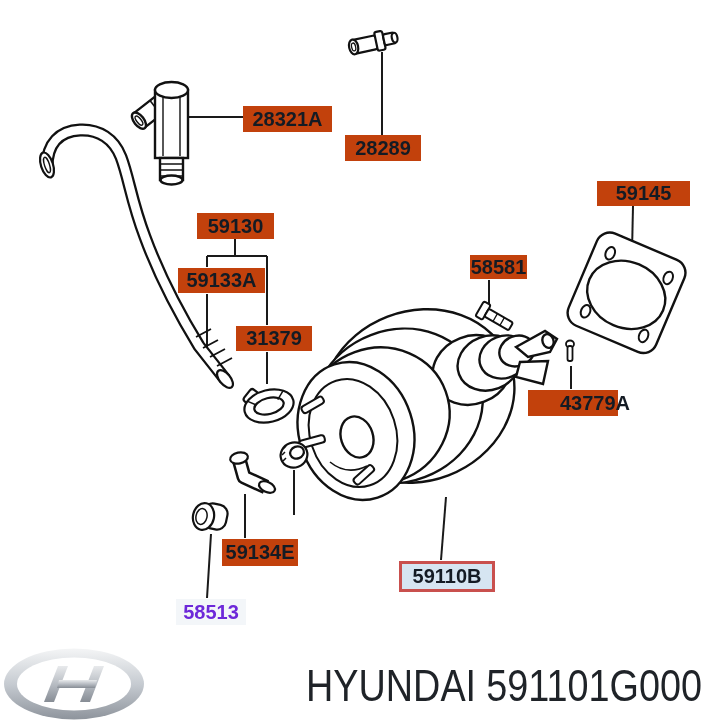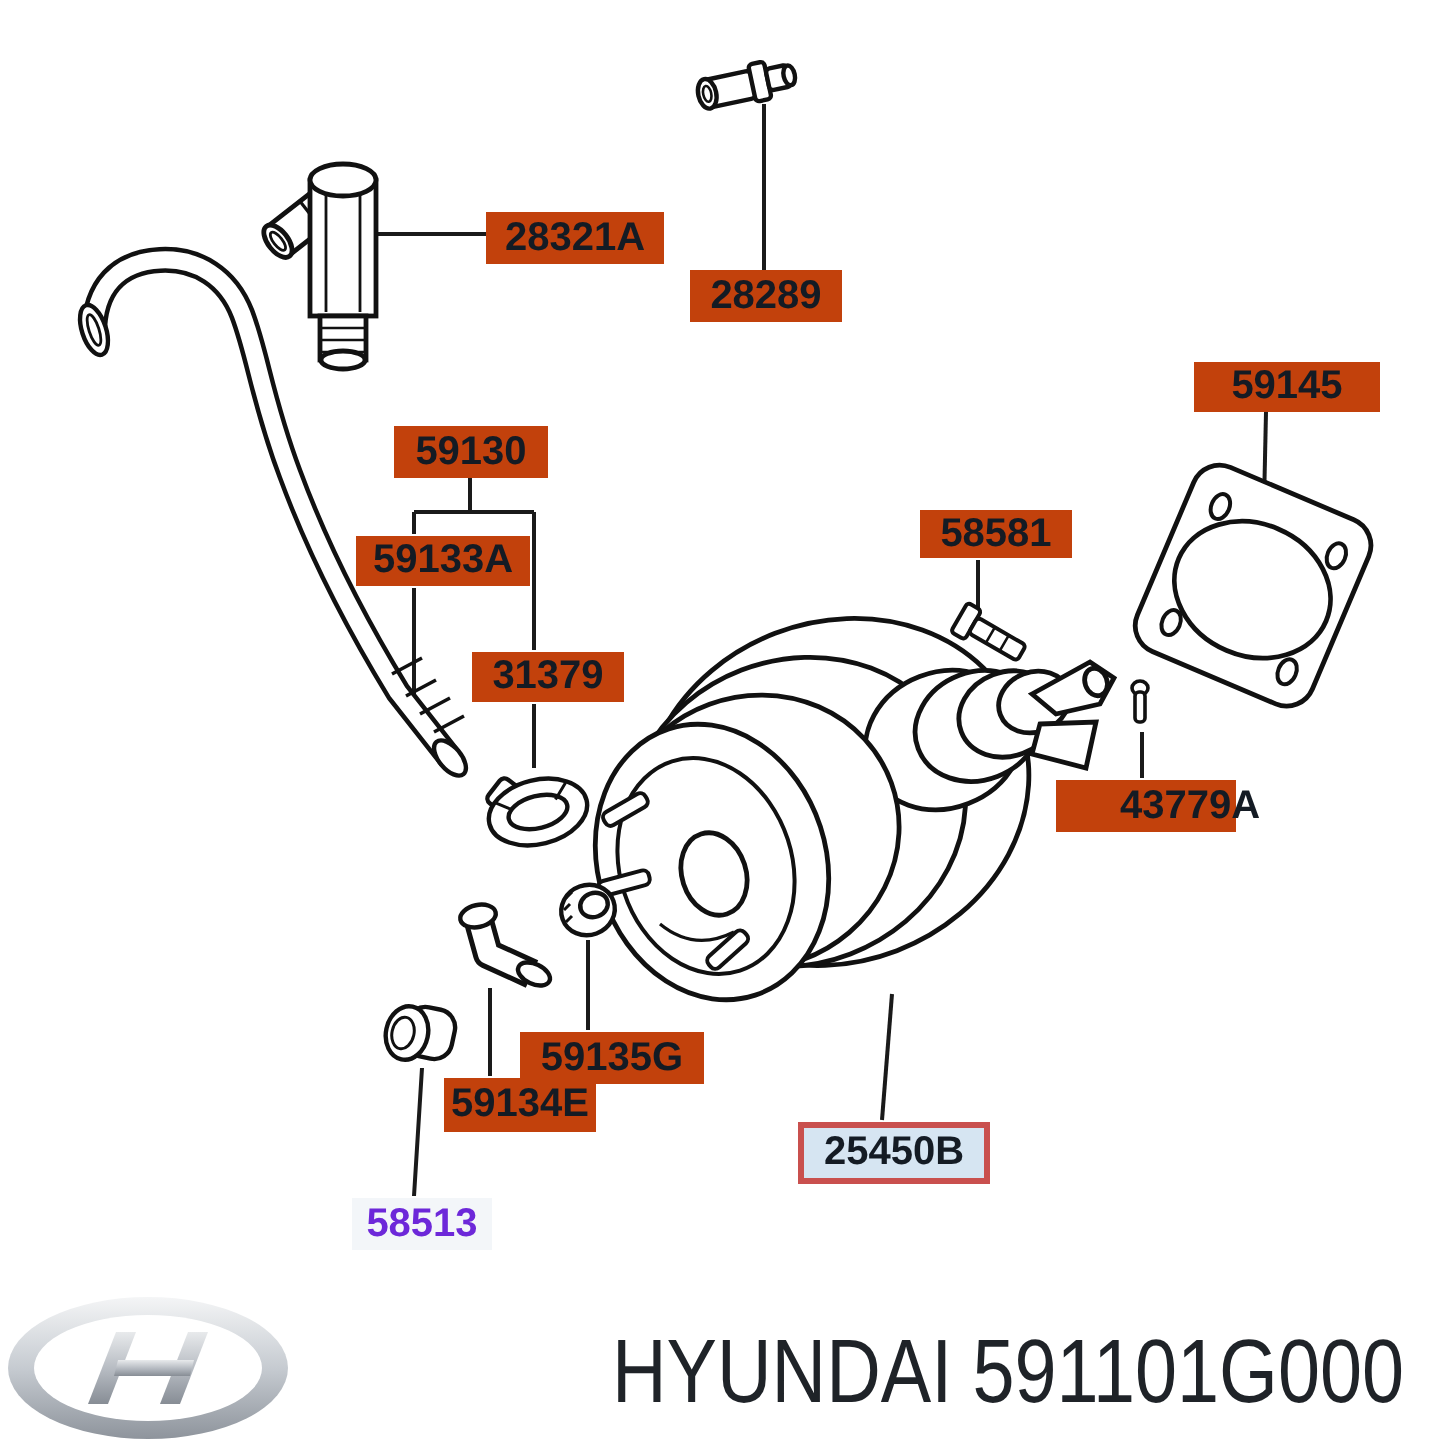--- a/index.html
+++ b/index.html
@@ -167,25 +167,24 @@
       <polygon points="94,666 104,666 90,702 80,702" fill="url(#silverH)"></polygon>
       <polygon points="59,680 97,680 95,688 57,688" fill="url(#silverH)"></polygon>
     </g>
   </svg>
 
   <div class="plabel" style="left:243px;top:106px;width:89px;height:26px;">28321A</div>
   <div class="plabel" style="left:345px;top:135px;width:76px;height:26px;">28289</div>
   <div class="plabel" style="left:597px;top:181px;width:93px;height:25px;">59145</div>
   <div class="plabel" style="left:197px;top:213px;width:77px;height:26px;">59130</div>
   <div class="plabel" style="left:178px;top:268px;width:87px;height:25px;">59133A</div>
-  <div class="plabel" style="left:460px;top:255px;width:76px;height:24px;">58581</div>
+  <div class="plabel" style="left:470px;top:255px;width:57px;height:24px;">58581</div>
   <div class="plabel" style="left:236px;top:326px;width:76px;height:25px;">31379</div>
   <div class="plabel" style="left:528px;top:390px;width:90px;height:26px;padding-left:44px;">43779A</div>
-  <div class="plabel" style="left:260px;top:516px;width:92px;height:26px;">59135G</div>
   <div class="plabel" style="left:222px;top:539px;width:76px;height:27px;">59134E</div>
-  <div class="plabel hl" style="left:399px;top:561px;width:96px;height:31px;">25450B</div>
+  <div class="plabel hl" style="left:399px;top:561px;width:96px;height:31px;">59110B</div>
   <div class="plabel plain" style="left:176px;top:599px;width:70px;height:26px;">58513</div>
 
   <div id="footer-text">
     <span>HYUNDAI</span><span class="pn">591101G000</span>
   </div>
 
 </div>
 
 </body></html>

